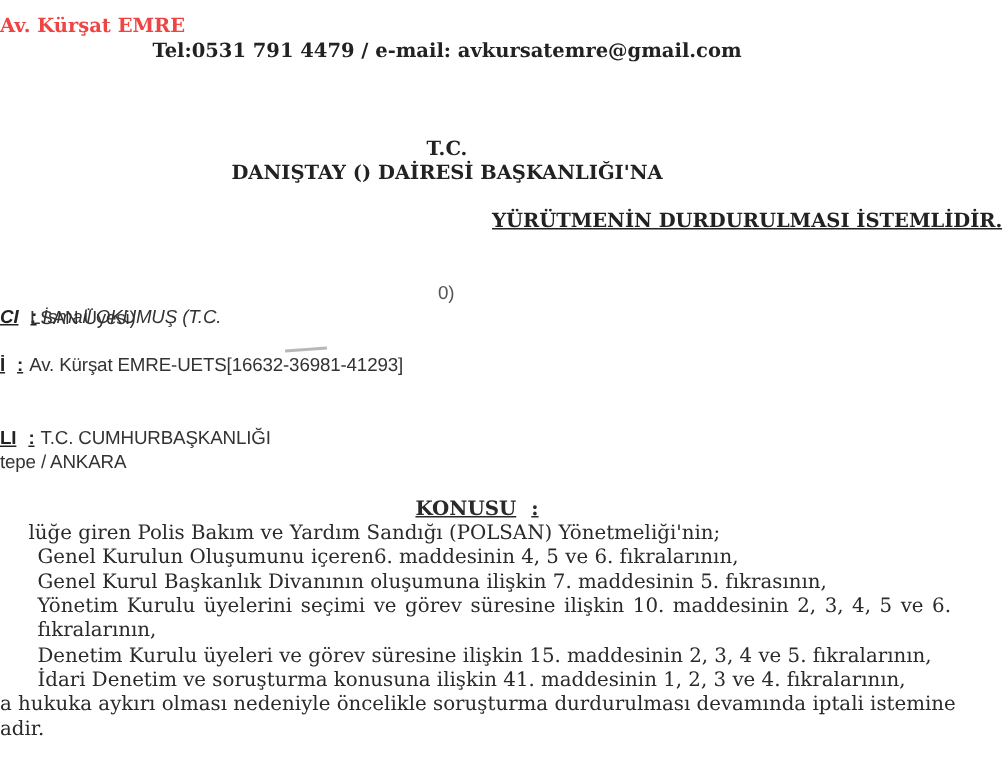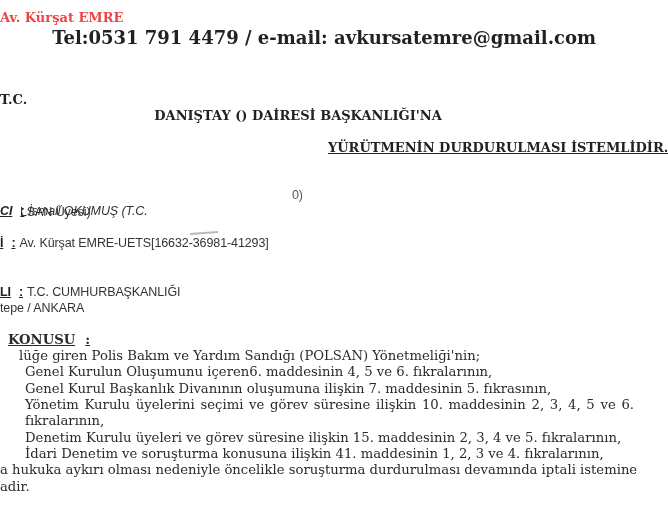--- a/index.html
+++ b/index.html
@@ -25,28 +25,28 @@
 
     .hdr-name {
       left: 0; width: 596px; top: 10px;
       text-align: left;
       font-weight: bold;
       font-size: 13px;
       color: #ef4444;
     }
     .hdr-contact {
       left: 0; width: 596px; top: 27px;
-      text-align: right;
+      text-align: center;
       font-weight: bold;
-      font-size: 18px;
+      font-size: 13px;
       color: #222;
     }
     .court-tc {
       left: 0; width: 596px; top: 92px;
-      text-align: left;
+      text-align: center;
       font-weight: bold;
       font-size: 13px;
       color: #222;
     }
     .court-name {
       left: 0; width: 596px; top: 108px;
       text-align: center;
       font-weight: bold;
       font-size: 13px;
       color: #222;
@@ -130,21 +130,21 @@
 <div class="abs sans party" style="left:0; top:236px;">
   <span class="lbl">İ</span><span class="colon">:</span><span>Av. Kürşat EMRE-UETS[16632-36981-41293]</span>
 </div>
 <div class="uets-mark"></div>
 
 <div class="abs sans party" style="left:0; top:285px;">
   <span class="lbl">LI</span><span class="colon">:</span><span>T.C. CUMHURBAŞKANLIĞI</span>
 </div>
 <div class="abs sans party" style="left:0; top:301px;">tepe / ANKARA</div>
 
-<div class="abs serif subject" style="left:8px; top:332px; width:626px; display:flex; justify-content:flex-start;">
+<div class="abs serif subject" style="left:8px; top:332px; width:626px; display:flex; justify-content:center;">
   <span><span class="lbl">KONUSU</span><span class="colon">:</span></span>
 </div>
 <div class="abs serif subject" style="left:0; top:348px;padding-left:19px;">lüğe giren Polis Bakım ve Yardım Sandığı (POLSAN) Yönetmeliği'nin;</div>
 
 <div class="abs serif subject item-line" style="top:364px;">Genel Kurulun Oluşumunu içeren6. maddesinin 4, 5 ve 6. fıkralarının,</div>
 <div class="abs serif subject item-line" style="top:381px;">Genel Kurul Başkanlık Divanının oluşumuna ilişkin 7. maddesinin 5. fıkrasının,</div>
 <div class="abs serif subject item-line justify-line" style="top:397px; width:609px;">Yönetim Kurulu üyelerini seçimi ve görev süresine ilişkin 10. maddesinin 2, 3, 4, 5 ve 6.</div>
 <div class="abs serif subject item-line" style="top:413px;">fıkralarının,</div>
 <div class="abs serif subject item-line" style="top:430px;">Denetim Kurulu üyeleri ve görev süresine ilişkin 15. maddesinin 2, 3, 4 ve 5. fıkralarının,</div>
 <div class="abs serif subject item-line" style="top:446px;">İdari Denetim ve soruşturma konusuna ilişkin 41. maddesinin 1, 2, 3 ve 4. fıkralarının,</div>

